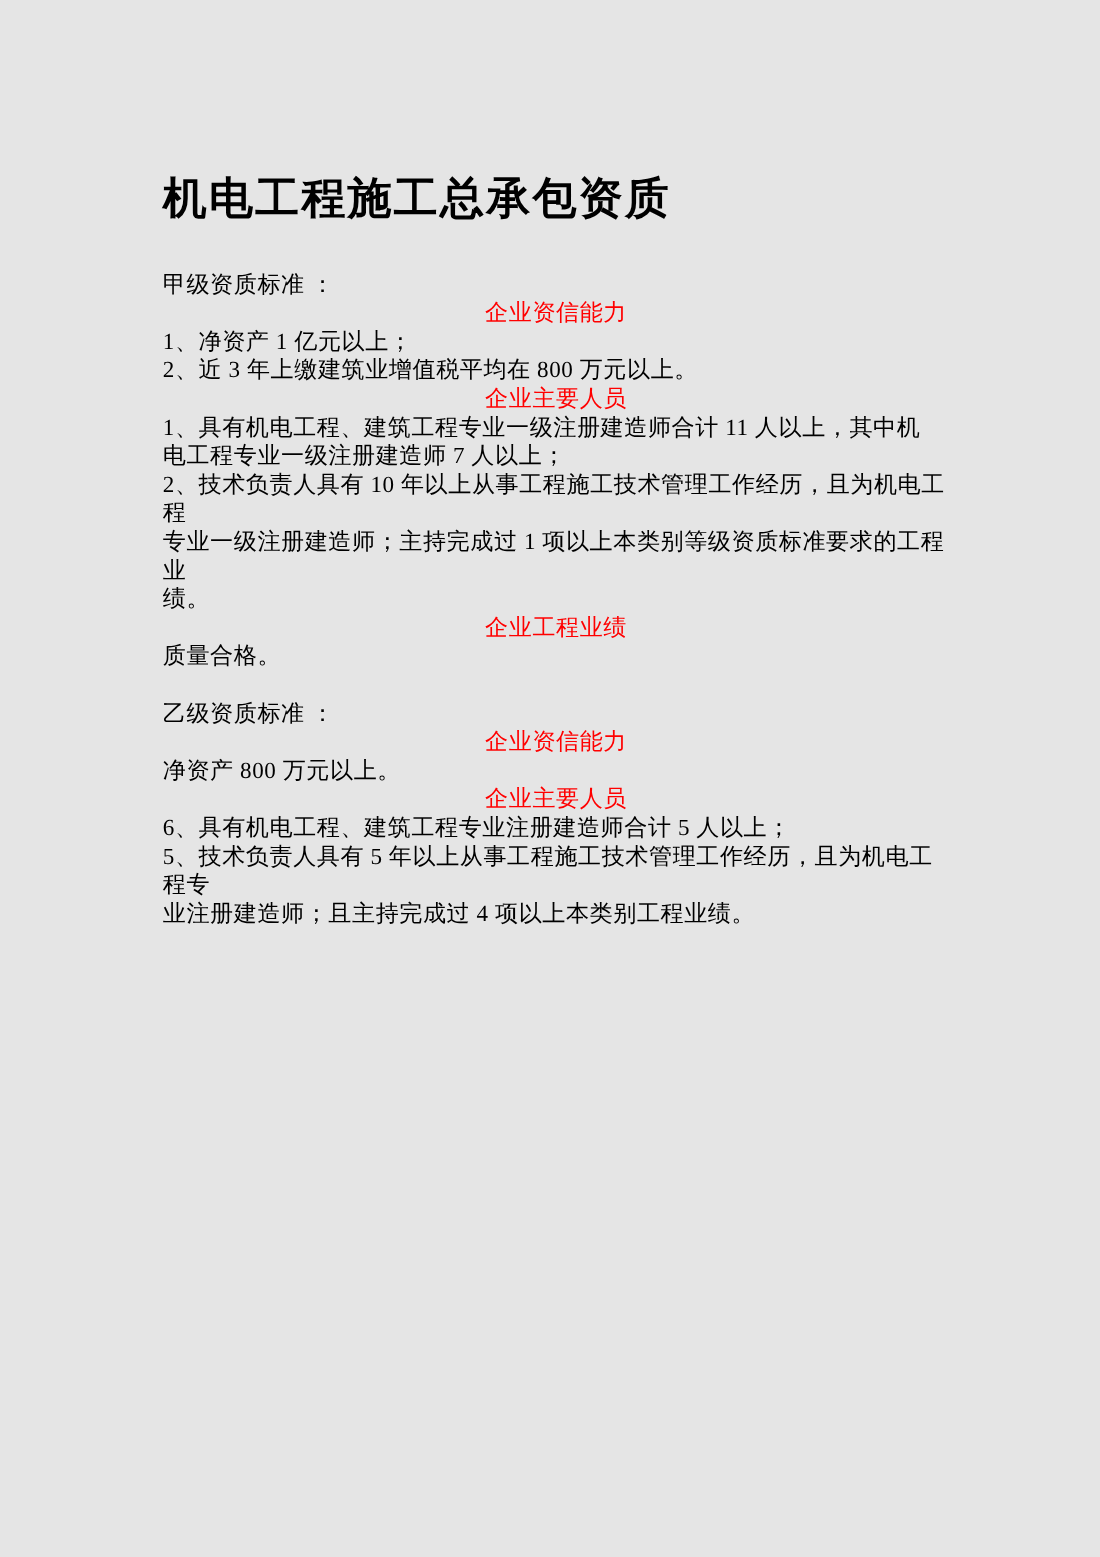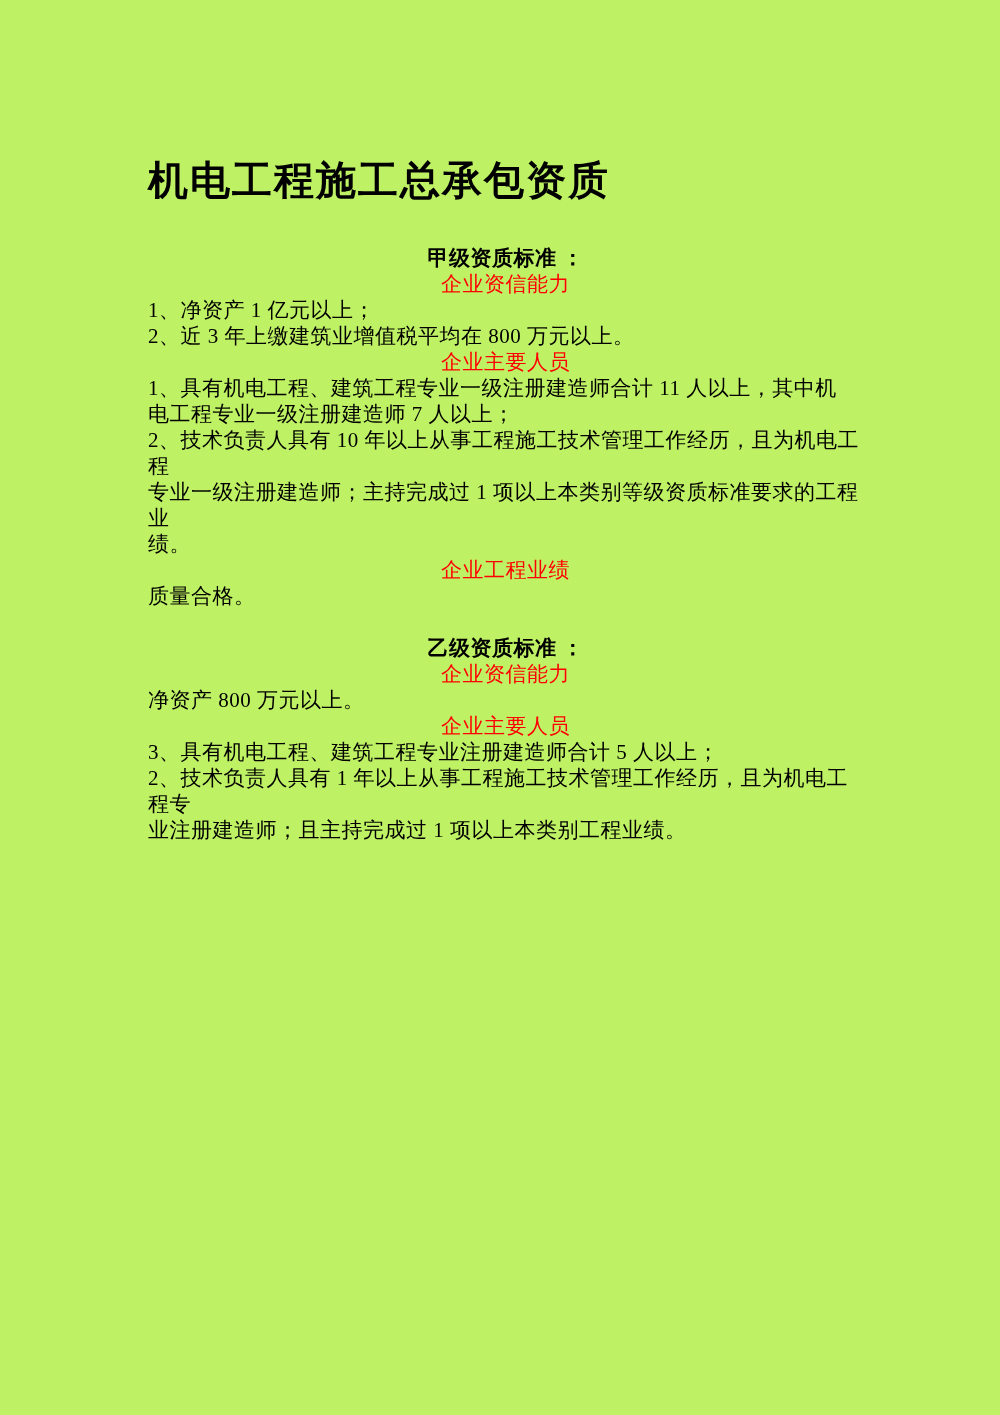--- a/index.html
+++ b/index.html
@@ -4,21 +4,21 @@
 <style>
   html, body {
     margin: 0;
     padding: 0;
     background: #ffffff;
   }
   .page {
     position: relative;
     width: 1000px;
     height: 1415px;
-    background: #bef264;
+    background: #e5e5e5;
     overflow: hidden;
     font-family: "Liberation Serif", "DejaVu Serif", serif;
     color: #000000;
   }
   .content {
     position: absolute;
     left: 148px;
     top: 160px;
     width: 715px;
   }
@@ -30,22 +30,21 @@
     margin: 0 0 43px 0;
     white-space: pre;
   }
   .line {
     font-size: 21px;
     line-height: 26px;
     white-space: pre-wrap;
     letter-spacing: 0.5px;
   }
   .heading {
-    font-weight: bold;
-    text-align: center;
+    font-weight: normal;
   }
   .red {
     color: #ff0000;
     text-align: center;
   }
   .blank-line {
     height: 26px;
   }
 </style>
 </head>
@@ -76,19 +75,19 @@
 
     <div class="blank-line"></div>
 
     <div>
       <div class="line heading">乙级资质标准 ：</div>
 
       <div class="line red">企业资信能力</div>
       <div class="line">净资产 800 万元以上。</div>
 
       <div class="line red">企业主要人员</div>
-      <div class="line">3、具有机电工程、建筑工程专业注册建造师合计 5 人以上；</div>
-      <div class="line">2、技术负责人具有 1 年以上从事工程施工技术管理工作经历，且为机电工程专</div>
-      <div class="line">业注册建造师；且主持完成过 1 项以上本类别工程业绩。</div>
+      <div class="line">6、具有机电工程、建筑工程专业注册建造师合计 5 人以上；</div>
+      <div class="line">5、技术负责人具有 5 年以上从事工程施工技术管理工作经历，且为机电工程专</div>
+      <div class="line">业注册建造师；且主持完成过 4 项以上本类别工程业绩。</div>
     </div>
 
   </div>
 </div>
 
 </body></html>

